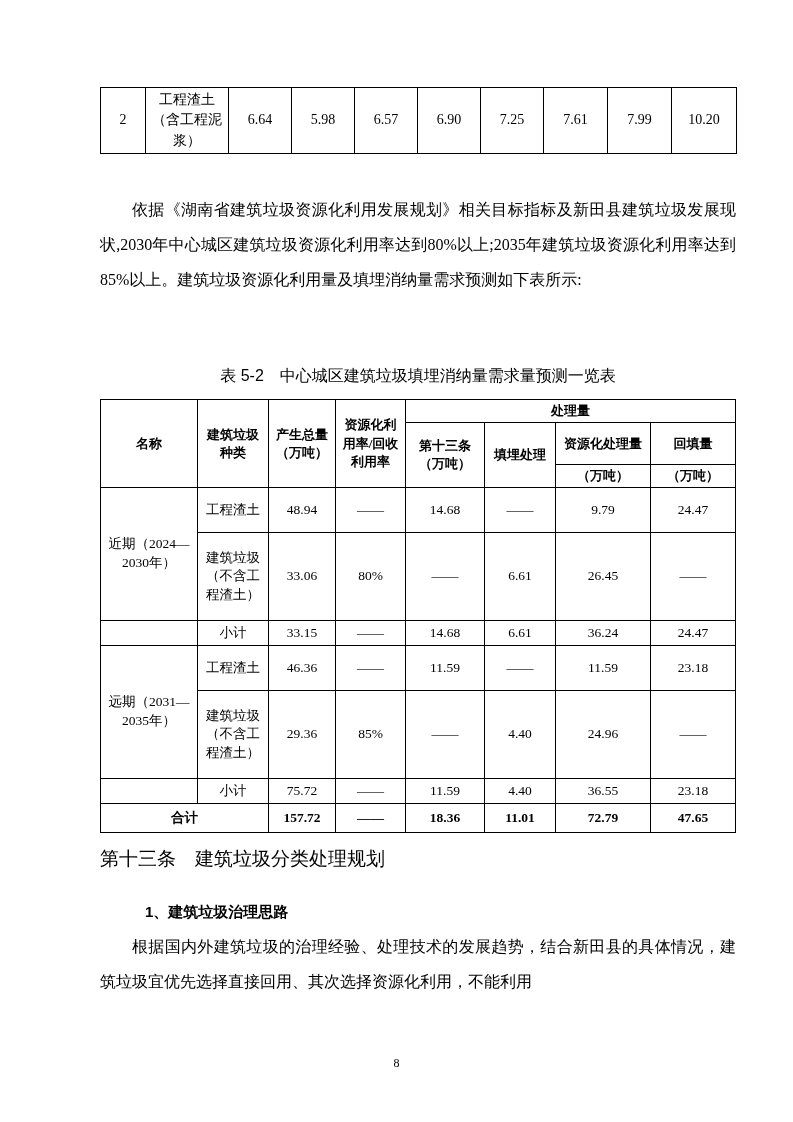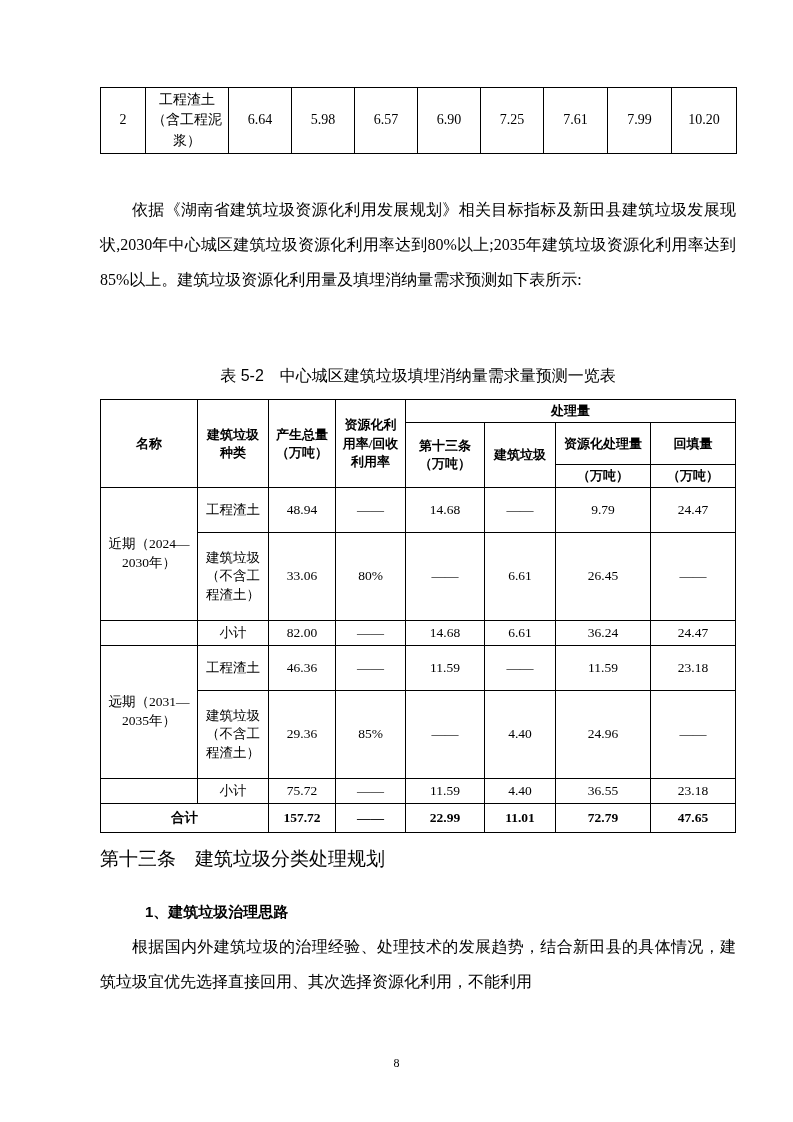--- a/index.html
+++ b/index.html
@@ -131,21 +131,21 @@
     <tbody>
         <tr class="hdr hr1">
       <td rowspan="3">名称</td>
       <td rowspan="3">建筑垃圾种类</td>
       <td rowspan="3">产生总量（万吨）</td>
       <td rowspan="3">资源化利用率/回收利用率</td>
       <td colspan="4">处理量</td>
     </tr>
     <tr class="hdr hr2">
       <td rowspan="2">第十三条（万吨）</td>
-      <td rowspan="2">建筑垃圾</td>
+      <td rowspan="2">填埋处理</td>
       <td>资源化处理量</td>
       <td>回填量</td>
     </tr>
     <tr class="hdr hr3">
       <td>（万吨）</td>
       <td>（万吨）</td>
     </tr>
 
     <tr class="br-mid">
       <td rowspan="2">近期（2024—2030年）</td>
@@ -162,21 +162,21 @@
       <td>33.06</td>
       <td>80%</td>
       <td>——</td>
       <td>6.61</td>
       <td>26.45</td>
       <td>——</td>
     </tr>
     <tr class="br-sub">
       <td></td>
       <td>小计</td>
-      <td>82.00</td>
+      <td>33.15</td>
       <td>——</td>
       <td>14.68</td>
       <td>6.61</td>
       <td>36.24</td>
       <td>24.47</td>
     </tr>
 
     <tr class="br-mid">
       <td rowspan="2">远期（2031—2035年）</td>
       <td>工程渣土</td>
@@ -204,21 +204,21 @@
       <td>11.59</td>
       <td>4.40</td>
       <td>36.55</td>
       <td>23.18</td>
     </tr>
 
     <tr class="br-total">
       <td colspan="2">合计</td>
       <td>157.72</td>
       <td>——</td>
-      <td>22.99</td>
+      <td>18.36</td>
       <td>11.01</td>
       <td>72.79</td>
       <td>47.65</td>
     </tr>
   </tbody>
     </table>
 
   <h2 class="h-article">第十三条　建筑垃圾分类处理规划</h2>
 
   <h4 class="h-sub2">1、建筑垃圾治理思路</h4>

